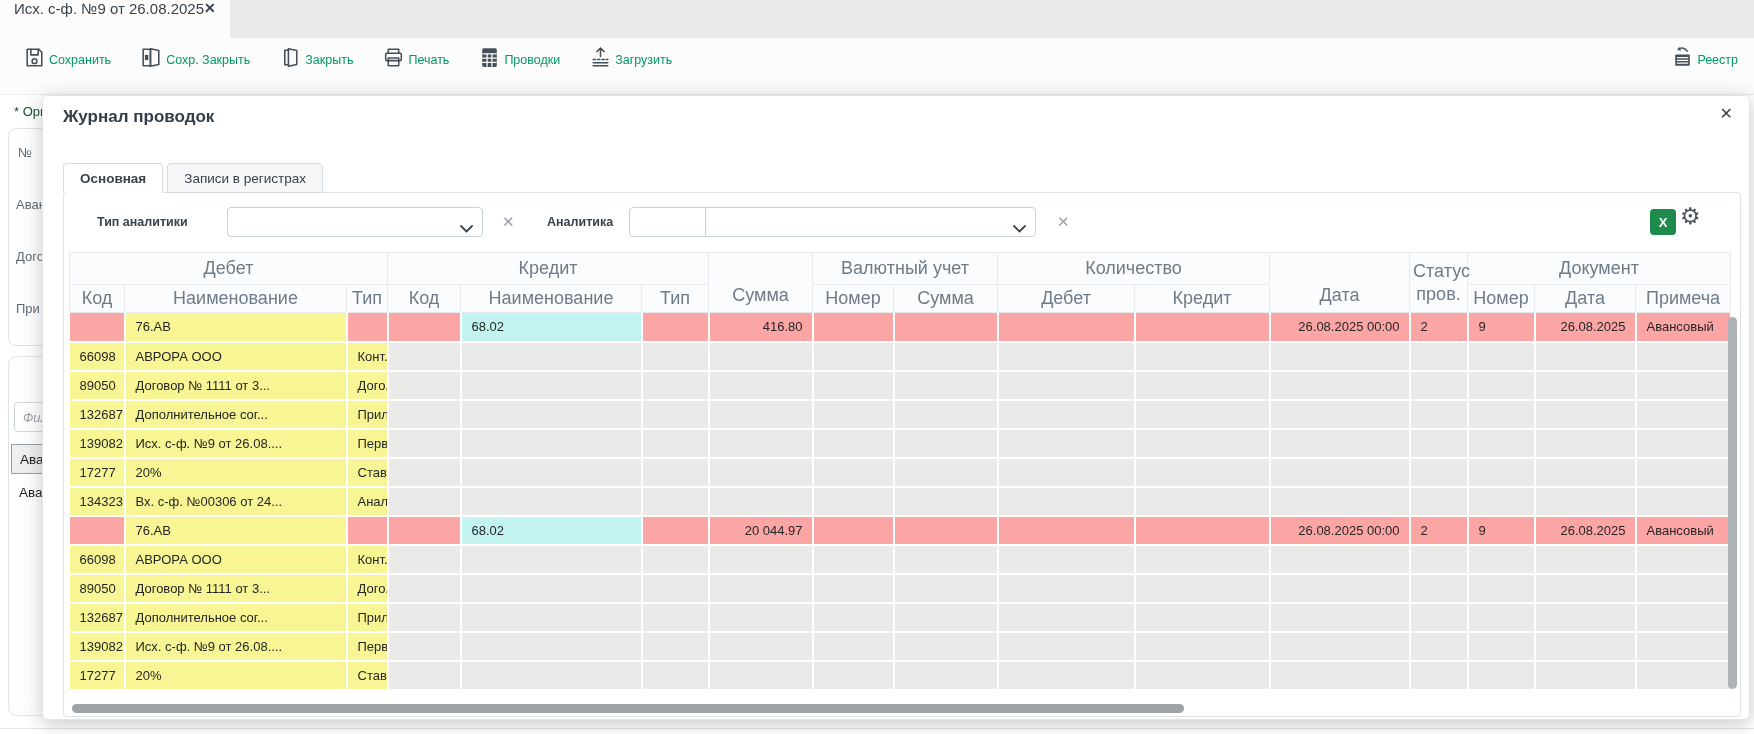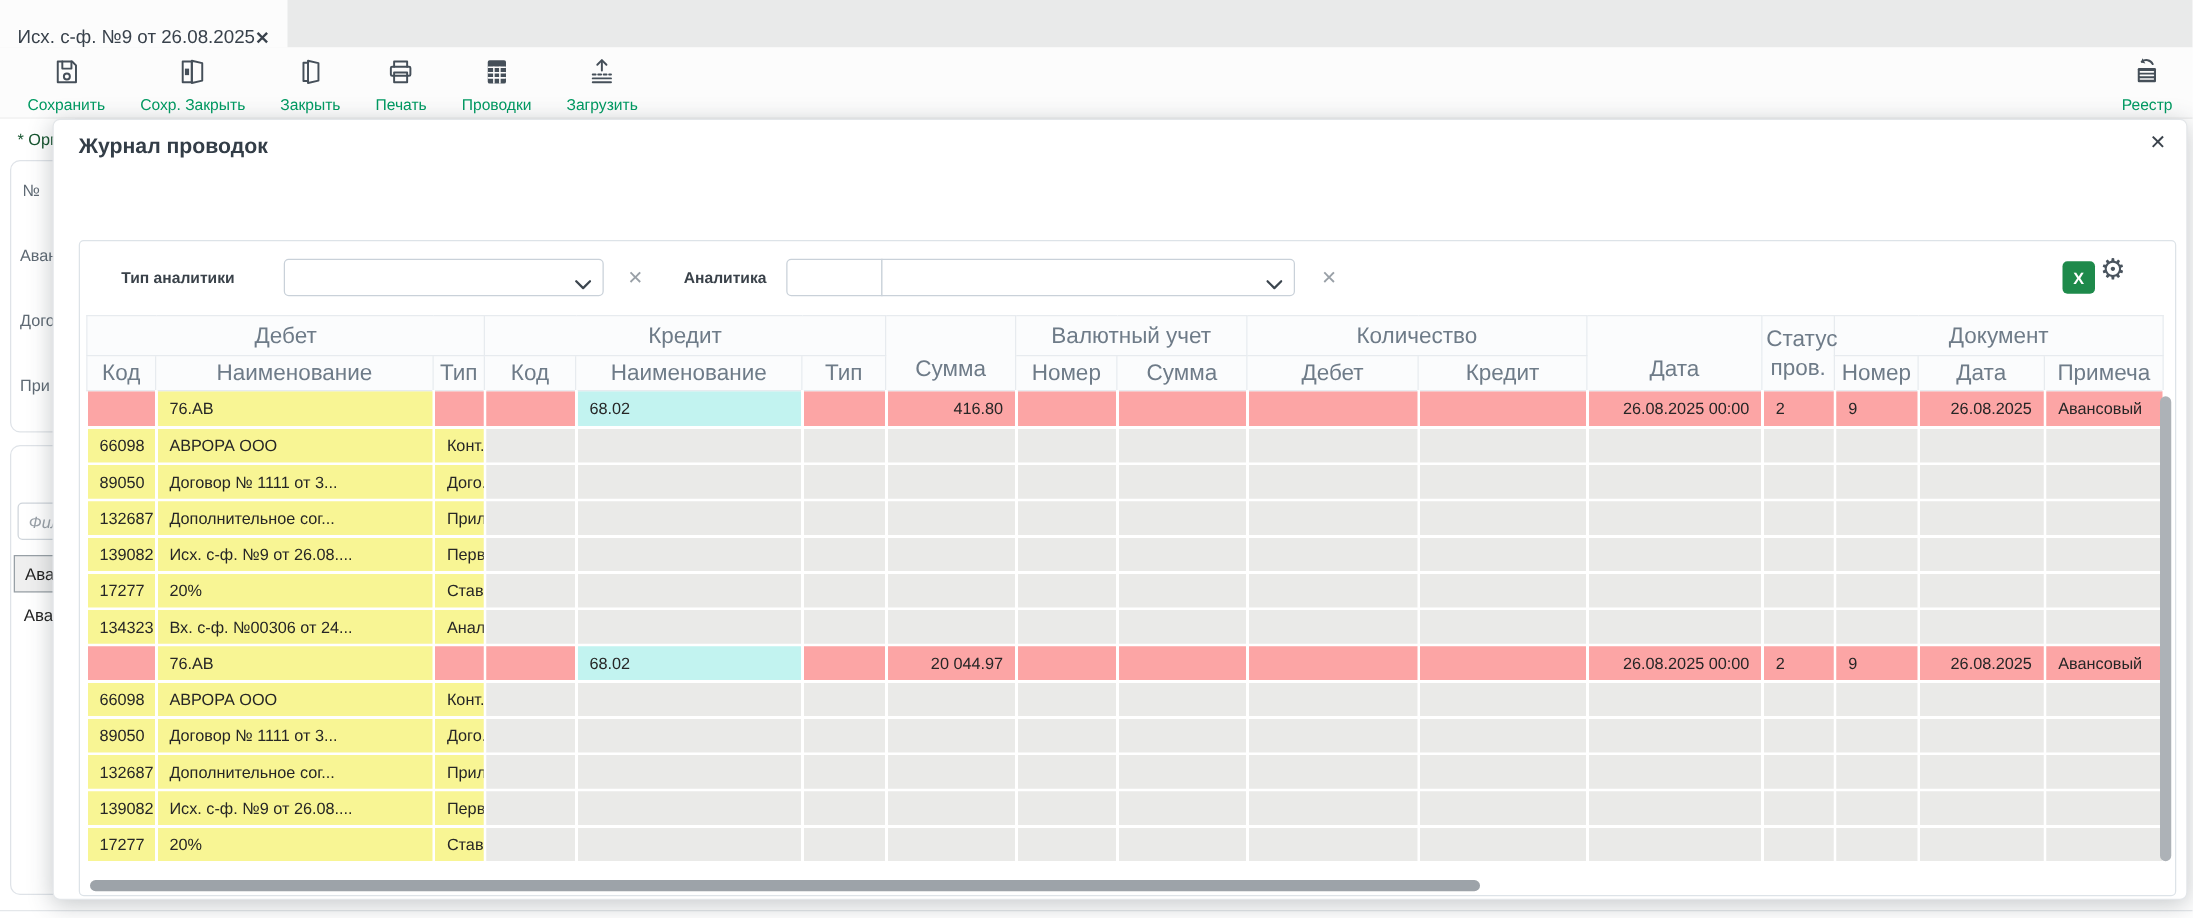--- a/index.html
+++ b/index.html
@@ -2,29 +2,29 @@
 <html><head>
 <meta charset="utf-8">
 <style>
   * { margin:0; padding:0; box-sizing:border-box; }
   html,body { width:1754px; height:734px; background:#fff; overflow:hidden;
               font-family:"Liberation Sans", sans-serif; }
 
   
   .tabbar { position:absolute; left:0; top:0; width:1754px; height:38px; background:#e9eaea; }
   .doc-tab { position:absolute; left:0; top:0; width:230px; height:38px; background:#fcfcfc;
-             display:flex; align-items:flex-end; padding:0 20px 0 14px; cursor:pointer; }
+             display:flex; align-items:flex-start; padding:0 20px 0 14px; cursor:pointer; }
   .doc-tab .t { font-size:15px; color:#39424c; white-space:nowrap; }
   .doc-tab .x { margin-left:auto; font-size:14px; font-weight:bold; color:#39424c; cursor:pointer; }
 
   
   .toolbar { position:absolute; left:0; top:38px; width:1754px; height:57px; background:#fcfcfc;
              display:flex; align-items:flex-start; padding:7px 0 0 22px; gap:28px;
              border-bottom:1px solid #ececec; }
-  .tbtn { display:flex; flex-direction:column; align-items:center; gap:2px; cursor:pointer;text-align:right; }
+  .tbtn { display:flex; flex-direction:row; align-items:center; gap:2px; cursor:pointer;text-align:right; }
   .tbtn svg { width:25px; height:25px; stroke:#454f59; fill:none; stroke-width:1.5;
               stroke-linecap:round; stroke-linejoin:round; }
   .tbtn .lbl { font-size:12.5px; color:#009a62; white-space:nowrap; }
   .tbtn.right { position:absolute; right:16px; top:7px; }
 
   
   .underlay { position:absolute; left:0; top:95px; width:60px; height:639px; background:#fff; }
   .u-org  { position:absolute; left:14px;  top:9px;  font-size:13px; color:#14532d; white-space:nowrap; }
   .u-card1{ position:absolute; left:8px;  top:33px; width:240px; height:218px;
             border:1px solid #dfe3e8; border-radius:8px; }
@@ -198,20 +198,28 @@
   </div>
   <div class="u-item2">
     <span>Аван</span>
   </div>
 </div>
 
 <div class="modal">
   <div class="m-title">Журнал проводок</div>
   <div class="m-close">✕</div>
 
+  <div class="m-tabs">
+    <div class="m-tab active">
+      <span>Основная</span>
+    </div>
+    <div class="m-tab">
+      <span>Записи в регистрах</span>
+    </div>
+  </div>
 
   <div class="panel">
 
     <div class="flabel" style="left:33px;">Тип аналитики</div>
     <div class="select" style="left:163px; width:256px;">
       <span class="chev">
         <svg width="13" height="8" viewBox="0 0 13 8">
             <polyline points="1,1 6.5,6.5 12,1" fill="none" stroke="#3c464f" stroke-width="1.8" stroke-linecap="round" stroke-linejoin="round"></polyline>
           </svg>
       </span>

